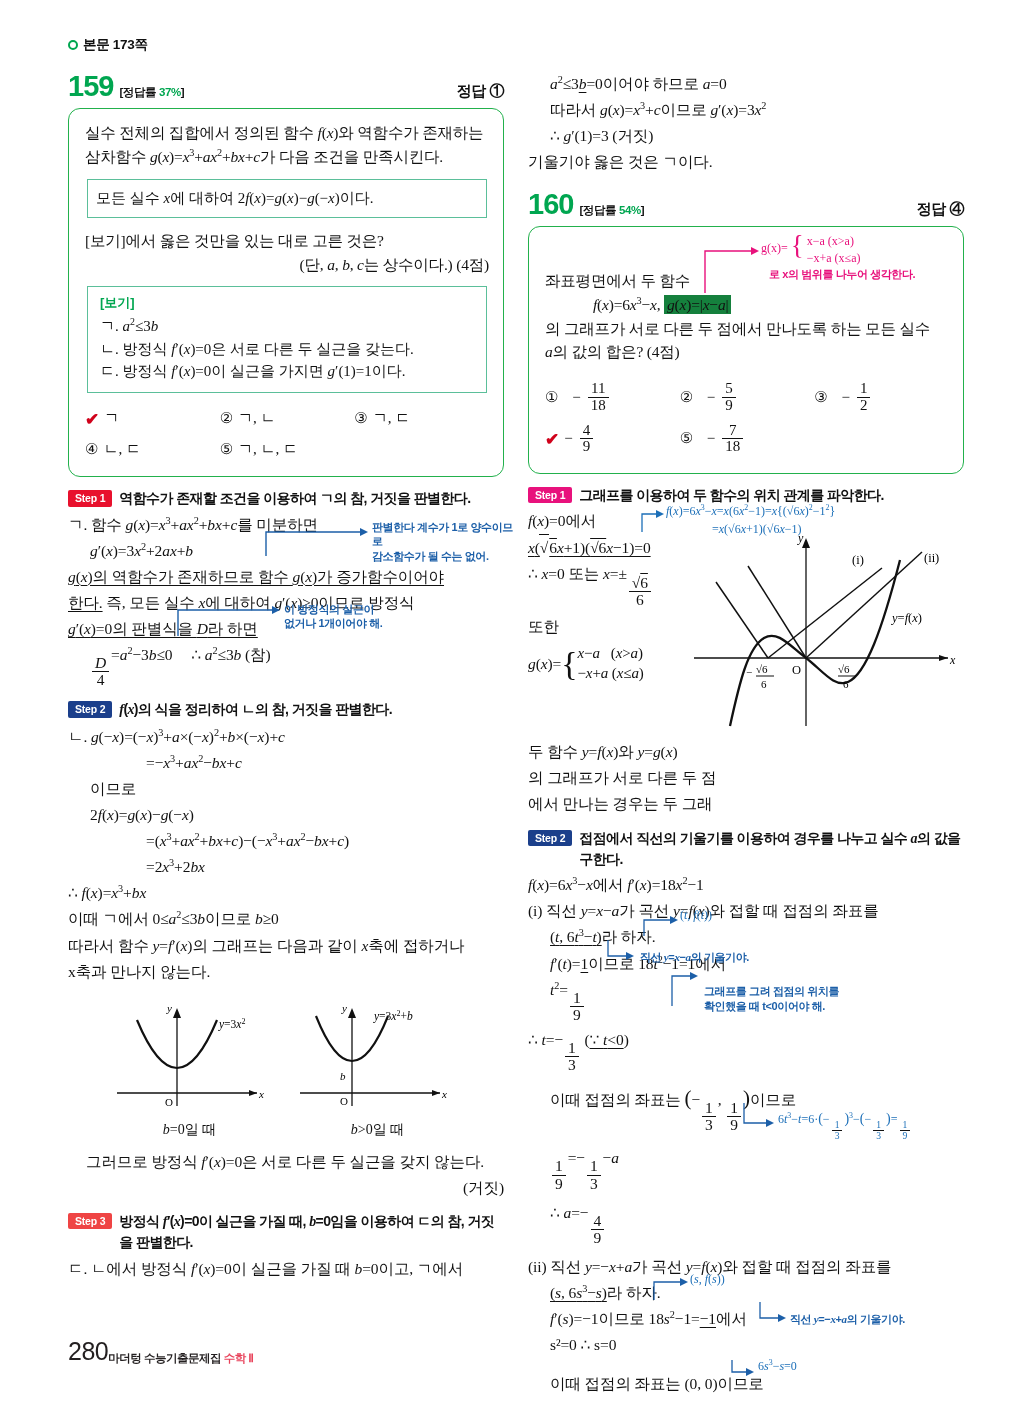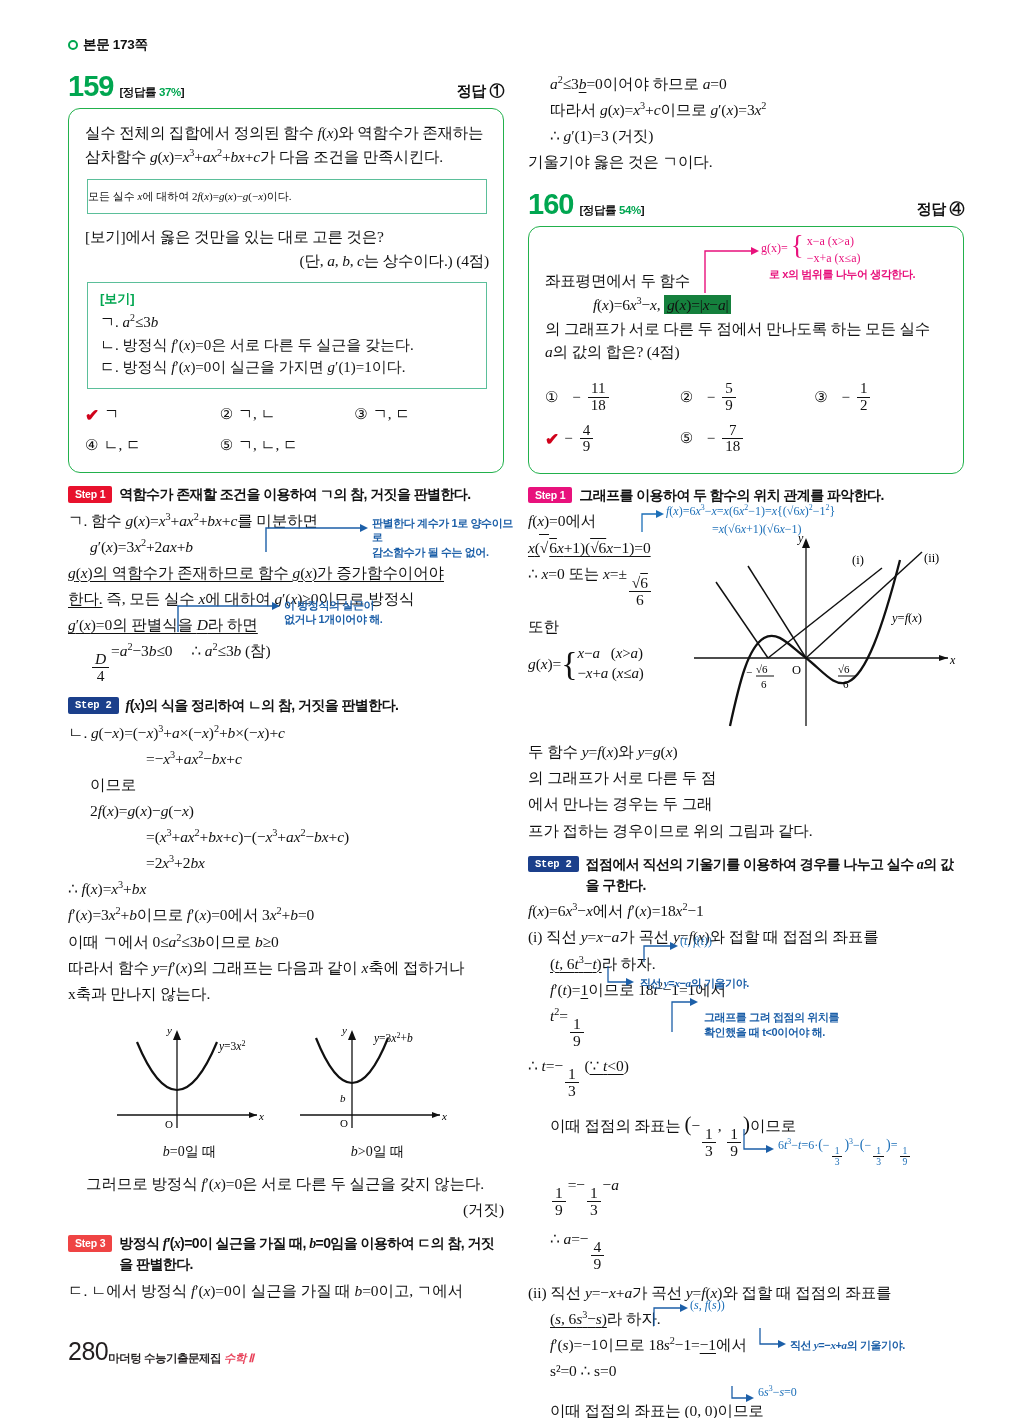--- a/index.html
+++ b/index.html
@@ -35,41 +35,41 @@
   .prate .pct { color:#00a650; }
   .ansv { font-family:"Liberation Sans",sans-serif; font-weight:bold; font-size:15px; color:#111; letter-spacing:-0.5px;}
 
   
   .qbox {
     border:1.6px solid #22b14c; border-radius:12px;
     padding:12px 14px 12px 16px; margin-top:4px; position:relative;
   }
   .qline { font-size:15.5px; line-height:1.52; letter-spacing:-0.2px; }
   .cond-box {
-    border:1.2px solid #5bbf9a; margin:11px 2px 11px 2px; padding:9px 0;
-    font-size:11px;
+    border:1.2px solid #5bbf9a; margin:11px 2px 11px 2px; padding:9px 8px;
+    font-size:15px;
   }
   .bogi-box {
     border:1.2px solid #5bbf9a; margin:10px 2px 8px 2px; padding:7px 12px 9px 12px;
   }
   .bogi-title { color:#00a650; font-family:"Liberation Sans",sans-serif; font-weight:bold; font-size:13px; margin-bottom:3px;}
   .bogi-item { font-size:15px; line-height:1.5; }
   .choices { margin-top:9px; }
   .chrow { display:flex; font-size:15px; line-height:1.95; }
   .chrow > div { width:33.33%; display:flex; align-items:center; gap:5px;}
   .chk { color:#d0021b; font-size:17px; font-weight:bold; position:relative; top:1px; }
 
   
   .step { display:flex; align-items:flex-start; gap:7px; margin:11px 0 3px 0; }
   .badge {
     font-family:"Liberation Sans",sans-serif; font-size:10.5px; font-weight:bold;
     color:#fff; padding:2px 7px 2.5px 7px; border-radius:2px; white-space:nowrap;
     position:relative; top:2px; letter-spacing:-0.2px;
   }
-  .b-red{ background:#e8112d; } .b-blue{ background:#1b3f8b;font-family:Liberation Mono, monospace; } .b-green{ background:#ef4444; }
+  .b-red{ background:#e8112d; } .b-blue{ background:#1b3f8b; } .b-green{ background:#ef4444; }
   .b-pink{ background:#e8117c; }
   .steptxt {
     font-family:"Liberation Sans",sans-serif; font-weight:bold; font-size:14px;
     letter-spacing:-0.6px; line-height:1.45; color:#111;
   }
 
   
   .ml { font-size:15.5px; line-height:1.62; letter-spacing:-0.1px; margin:1px 0; }
   .ind1 { padding-left:22px; } .ind2 { padding-left:48px; } .ind3 { padding-left:78px; }
   .u { text-decoration:underline; text-underline-offset:2.5px; }
@@ -94,21 +94,21 @@
   .sqrt { display:inline-block; border-top:1.2px solid #111; padding:0 1px; margin-left:-1px;}
 
   
   .graphs { display:flex; justify-content:center; gap:18px; margin-top:14px; }
   .gcap { text-align:center; font-size:14px; margin-top:1px;}
 
   
   .footer { position:absolute; left:68px; bottom:52px; display:flex; align-items:flex-end; }
   .fnum { font-family:"Liberation Sans",sans-serif; font-size:25px; color:#231f20; letter-spacing:-0.5px;}
   .ftxt { font-family:"Liberation Sans",sans-serif; font-size:11.5px; font-weight:bold; color:#231f20; letter-spacing:-0.5px;}
-  .ftxt .red { color:#e8425a;font-style:italic; }
+  .ftxt .red { color:#e8425a; }
 </style>
 </head>
 <body>
 
 <div class="page">
 
   <div class="topref">
     <span class="bullet"></span>
     <span class="txt">본문 173쪽</span>
   </div>
@@ -211,21 +211,20 @@
       <span class="steptxt"><i>f</i>(<i>x</i>)의 식을 정리하여 ㄴ의 참, 거짓을 판별한다.</span>
     </div>
     <div>
       <div class="ml">ㄴ. <i>g</i>(−<i>x</i>)=(−<i>x</i>)<sup>3</sup>+<i>a</i>×(−<i>x</i>)<sup>2</sup>+<i>b</i>×(−<i>x</i>)+<i>c</i></div>
       <div class="ml ind3">=−<i>x</i><sup>3</sup>+<i>ax</i><sup>2</sup>−<i>bx</i>+<i>c</i></div>
       <div class="ml ind1">이므로</div>
       <div class="ml ind1">2<i>f</i>(<i>x</i>)=<i>g</i>(<i>x</i>)−<i>g</i>(−<i>x</i>)</div>
       <div class="ml ind3">=(<i>x</i><sup>3</sup>+<i>ax</i><sup>2</sup>+<i>bx</i>+<i>c</i>)−(−<i>x</i><sup>3</sup>+<i>ax</i><sup>2</sup>−<i>bx</i>+<i>c</i>)</div>
       <div class="ml ind3">=2<i>x</i><sup>3</sup>+2<i>bx</i></div>
       <div class="ml">∴ <i>f</i>(<i>x</i>)=<i>x</i><sup>3</sup>+<i>bx</i></div>
-      <div class="ml"><i>f</i>′(<i>x</i>)=3<i>x</i><sup>2</sup>+<i>b</i>이므로 <i>f</i>′(<i>x</i>)=0에서 3<i>x</i><sup>2</sup>+<i>b</i>=0</div>
       <div class="ml">이때 ㄱ에서 0≤<i>a</i><sup>2</sup>≤3<i>b</i>이므로 <i>b</i>≥0</div>
       <div class="ml">따라서 함수 <i>y</i>=<i>f</i>′(<i>x</i>)의 그래프는 다음과 같이 <i>x</i>축에 접하거나</div>
       <div class="ml">x축과 만나지 않는다.</div>
     </div>
 
     <div class="graphs">
       <div>
         <svg width="165" height="118" viewBox="0 0 165 118">
           <line x1="10" y1="95" x2="150" y2="95" stroke="#111" stroke-width="1.3"></line>
           <path d="M150,95 L142,92 L142,98 Z" fill="#111"></path>
@@ -401,21 +400,20 @@
           <text x="152" y="143">√6</text>
           <line x1="152" y1="146" x2="170" y2="146" stroke="#111" stroke-width="1"></line>
           <text x="157" y="158">6</text>
         </g>
       </svg>
     </div>
 
     <div class="ml">두 함수 <i>y</i>=<i>f</i>(<i>x</i>)와 <i>y</i>=<i>g</i>(<i>x</i>)</div>
     <div class="ml">의 그래프가 서로 다른 두 점</div>
     <div class="ml">에서 만나는 경우는 두 그래</div>
-    <div class="ml">프가 접하는 경우이므로 위의 그림과 같다.</div>
 
     <div class="step">
       <span class="badge b-blue">Step 2</span>
       <span class="steptxt">접점에서 직선의 기울기를 이용하여 경우를 나누고 실수 <i>a</i>의 값을 구한다.</span>
     </div>
 
     <div style="position:relative;">
       <div class="ml"><i>f</i>(<i>x</i>)=6<i>x</i><sup>3</sup>−<i>x</i>에서 <i>f</i>′(<i>x</i>)=18<i>x</i><sup>2</sup>−1</div>
       <div class="ml">(i) 직선 <i>y</i>=<i>x</i>−<i>a</i>가 곡선 <i>y</i>=<i>f</i>(<i>x</i>)와 접할 때 접점의 좌표를</div>
       <div class="ml ind1"><span class="u">(<i>t</i>, 6<i>t</i><sup>3</sup>−<i>t</i>)</span>라 하자.</div>

